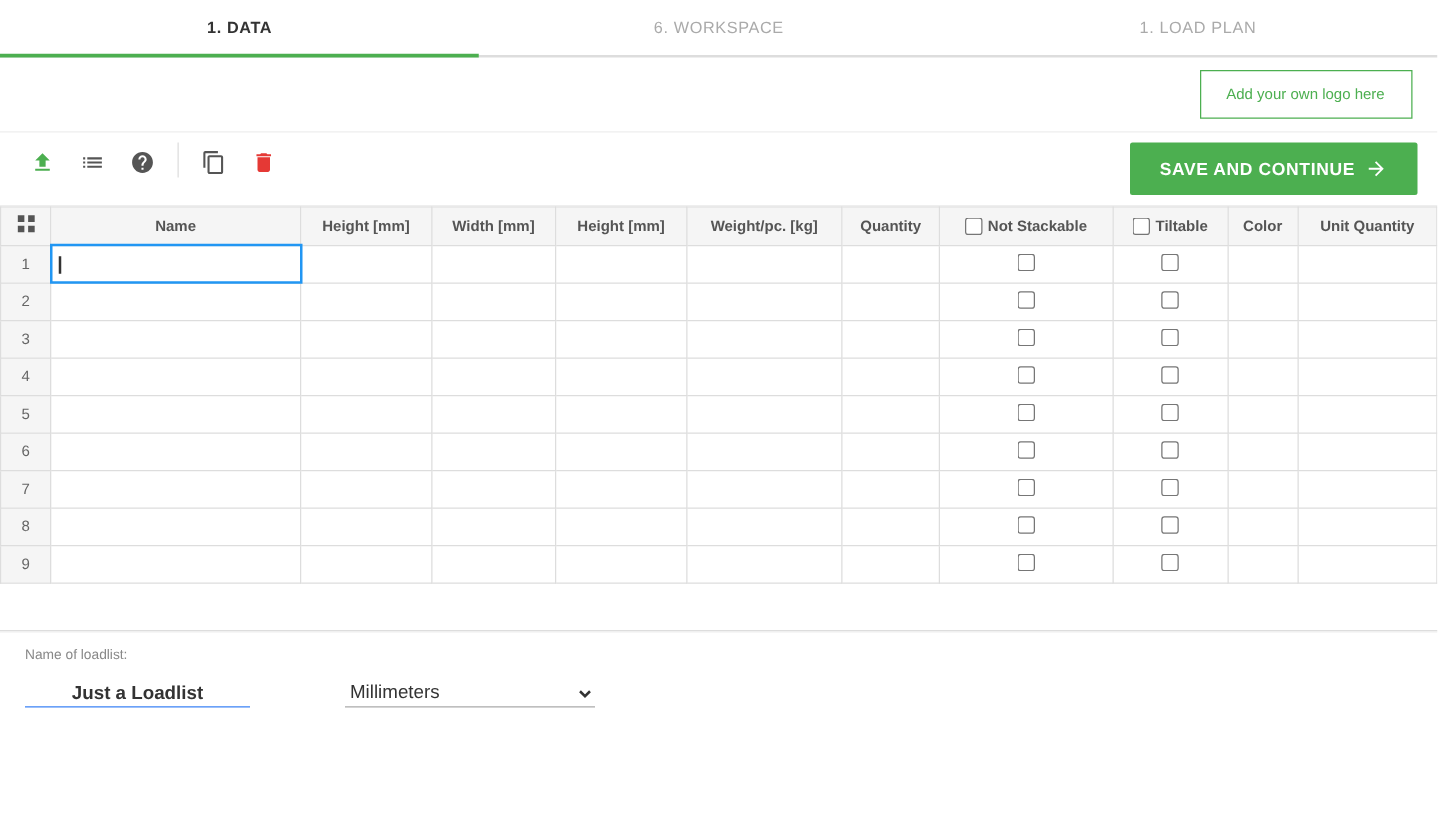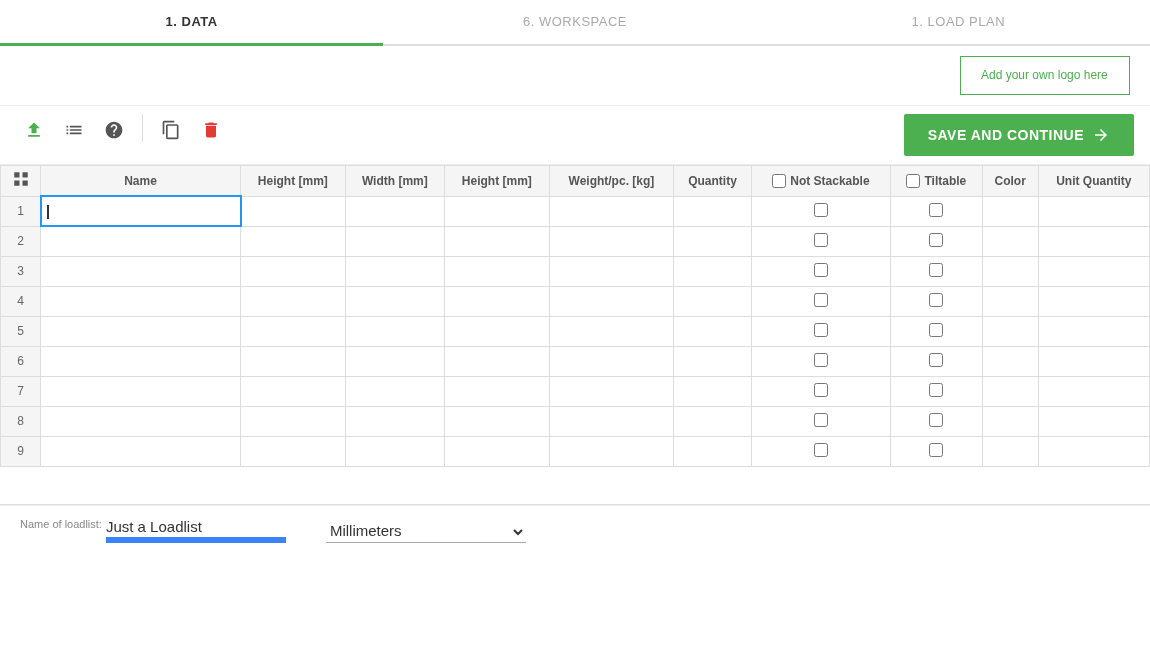--- a/index.html
+++ b/index.html
@@ -150,35 +150,37 @@
     .table-container::-webkit-scrollbar-thumb { background: #bbb; border-radius: 4px; }
 
     
     .bottom-bar {
       display: flex;
       align-items: flex-end;
       padding: 12px 20px;
       gap: 40px;
       border-top: 1px solid #eee;
     }
-    .bottom-field { display: flex; flex-direction: row; gap: 4px; }
+    .bottom-field { display: flex; flex-direction: column; gap: 16px; }
     .bottom-label { font-size: 11px; color: #888; }
     .bottom-value {
       font-size: 15px;
-      font-weight: 400;
+      font-weight: 700;
       color: #333;
-      border-bottom: 6px solid #3b82f6;
+      border-bottom: 1px solid #3b82f6;
       padding-bottom: 2px;
       min-width: 180px;
+      text-align: center;
     }
     .dropdown-field {
       display: flex;
       flex-direction: column;
       gap: 4px;
       min-width: 200px;
+      margin-left: 36px;
     }
     .dropdown-select {
       font-size: 15px;
       border: none;
       border-bottom: 1px solid #aaa;
       outline: none;
       background: transparent;
       padding-bottom: 2px;
       cursor: pointer;
       min-width: 200px;

